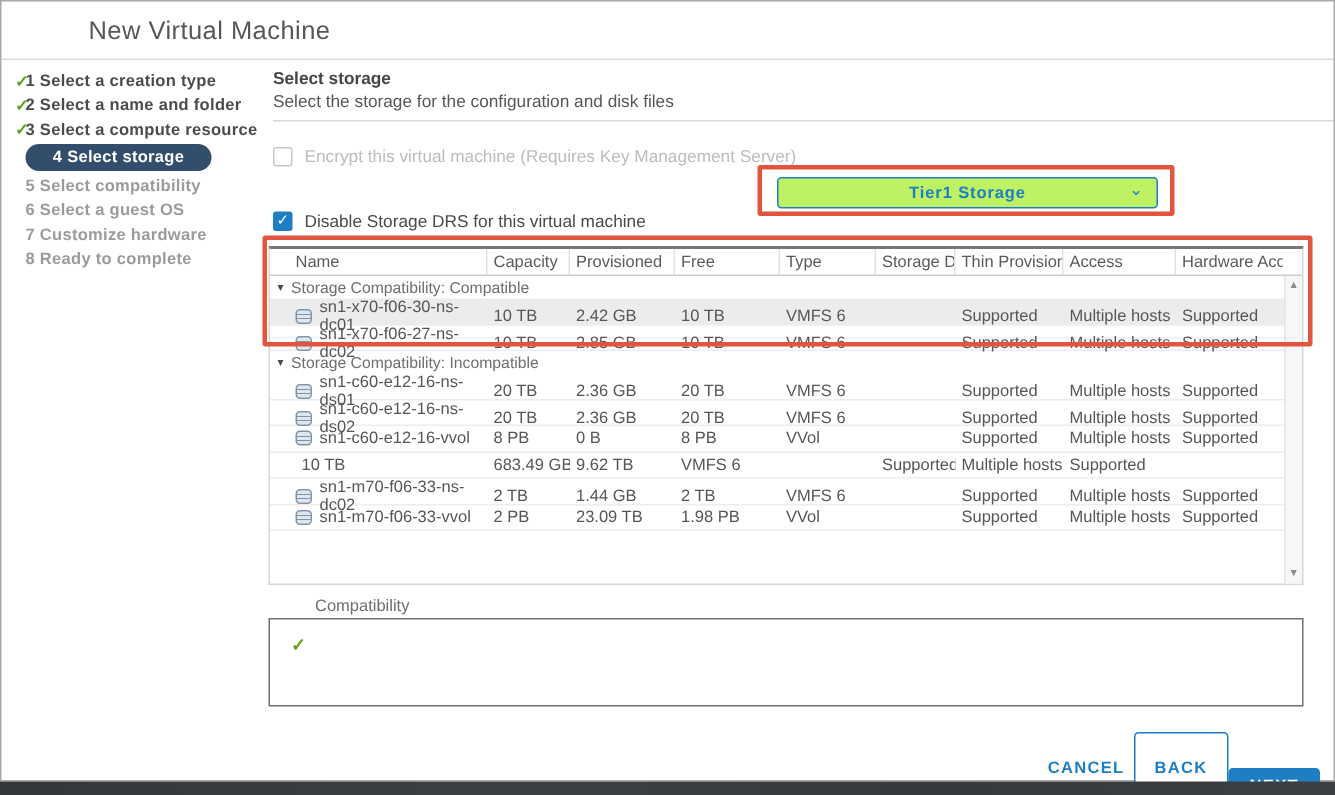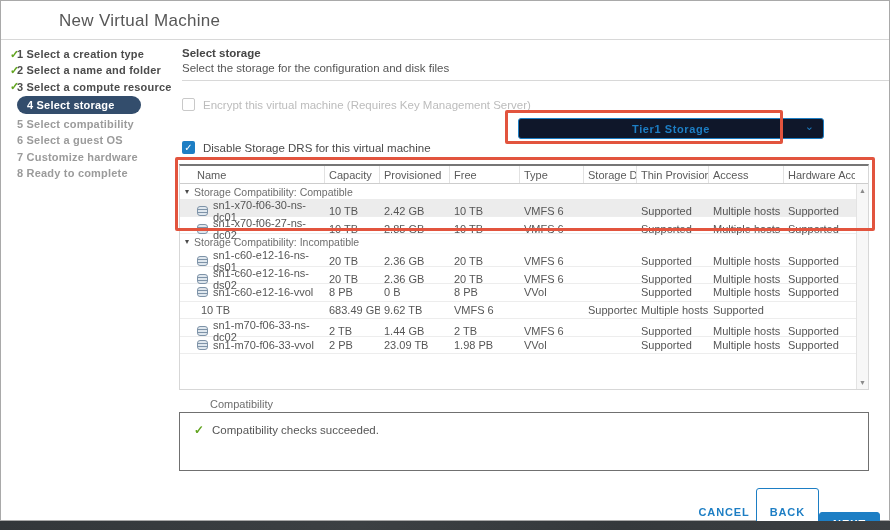--- a/index.html
+++ b/index.html
@@ -10,39 +10,39 @@
 
   .title { position:absolute; left:18px; top:10px; font-size:17px; font-weight:400; color:#575757; letter-spacing:.3px;margin-left:40px; }
   .title-divider { position:absolute; left:0; top:38px; width:100%; height:1px; background:#d8d8d8; }
 
   
   .steps { position:absolute; left:0; top:45px; width:175px; list-style:none; }
   .step { display:flex; align-items:center; height:16.3px; font-size:11px; font-weight:bold; letter-spacing:.2px; }
   .step .chk { width:16px; padding-left:9px; font-size:11px; color:var(--green); flex:0 0 16px; }
   .step.done  .stxt { color:#4c4c4c; }
   .step.pending .stxt { color:#9b9b9b; }
-  .step.active { height:19px; margin:1px 0; }
+  .step.active { height:19px; margin:1px 0;text-align:center; }
   .step.active .stxt { background:var(--navy); color:#fff; border-radius:9.5px; padding:3px 10px; width:124px; }
 
   
   .main-heading { position:absolute; left:181px; top:46px; font-size:11.5px; font-weight:bold; color:#454545;text-align:right; }
   .main-subheading { position:absolute; left:181px; top:61px; font-size:11.5px; color:#565656; }
   .main-divider { position:absolute; left:181px; top:79px; width:707px; height:1px; background:#d8d8d8; }
 
   .checkbox { width:13px; height:13px; border-radius:2px; display:inline-flex; align-items:center; justify-content:center; flex:0 0 13px; }
   .checkbox.unchecked { background:#fff; border:1px solid #c9c9c9; }
   .checkbox.checked { background:var(--accent); color:#fff; font-size:10px; line-height:13px; }
 
   .encrypt-row { position:absolute; left:181px; top:97px; display:flex; gap:8px; align-items:center; }
   .encrypt-row .lbl { font-size:11.5px; color:#bcbcbc; }
 
   .policy-row { position:absolute; left:181px; top:117px; width:707px; height:20px; }
   .policy-row .lbl { position:absolute; left:0; top:3px; font-size:11.5px; color:#565656;margin-top:48px; }
-  .policy-select { position:absolute; left:336px; top:0; width:306px; height:21px; border:1px solid var(--accent);
-    border-radius:3px; background:#0f172a; display:flex; align-items:center; justify-content:center; cursor:pointer; }
+  .policy-select { position:absolute; left:336px; top:0; width:254px; height:21px; border:1px solid var(--accent);
+    border-radius:3px; background:#bef264; display:flex; align-items:center; justify-content:center; cursor:pointer; }
   .policy-select .val { font-size:11px; font-weight:bold; color:var(--accent); letter-spacing:.6px; }
   .policy-select .chev { position:absolute; right:9px; top:1px; font-size:11px; color:var(--accent); }
 
   .drs-row { position:absolute; left:181px; top:140px; display:flex; gap:8px; align-items:center; }
   .drs-row .lbl { font-size:11.5px; color:#4a4a4a; }
 
   
   .dstable { position:absolute; left:178px; top:163px; width:690px; height:226px; background:#fff;
     border:1px solid #d7d7d7; border-top:2px solid #767676; font-size:11px; color:#565656; }
   .trow { display:grid; grid-template-columns:17px 128px 55px 70px 70px 64px 53px 72px 75px 1fr; padding-right:13px; align-items:center; }
@@ -296,21 +296,20 @@
     </div>
   </div>
 
   <div class="annotation anno-policy"></div>
   <div class="annotation anno-table"></div>
 
   <div class="compat-label">Compatibility</div>
   <div class="compat-box">
     <div class="compat-line">
       <span class="chk">✓</span>
-      <span>Compatibility checks succeeded.</span>
     </div>
   </div>
 
   <div class="footer">
     <button class="btn link">CANCEL</button>
     <button class="btn outline">BACK</button>
     <button class="btn solid">NEXT</button>
   </div>
 
 </div>

